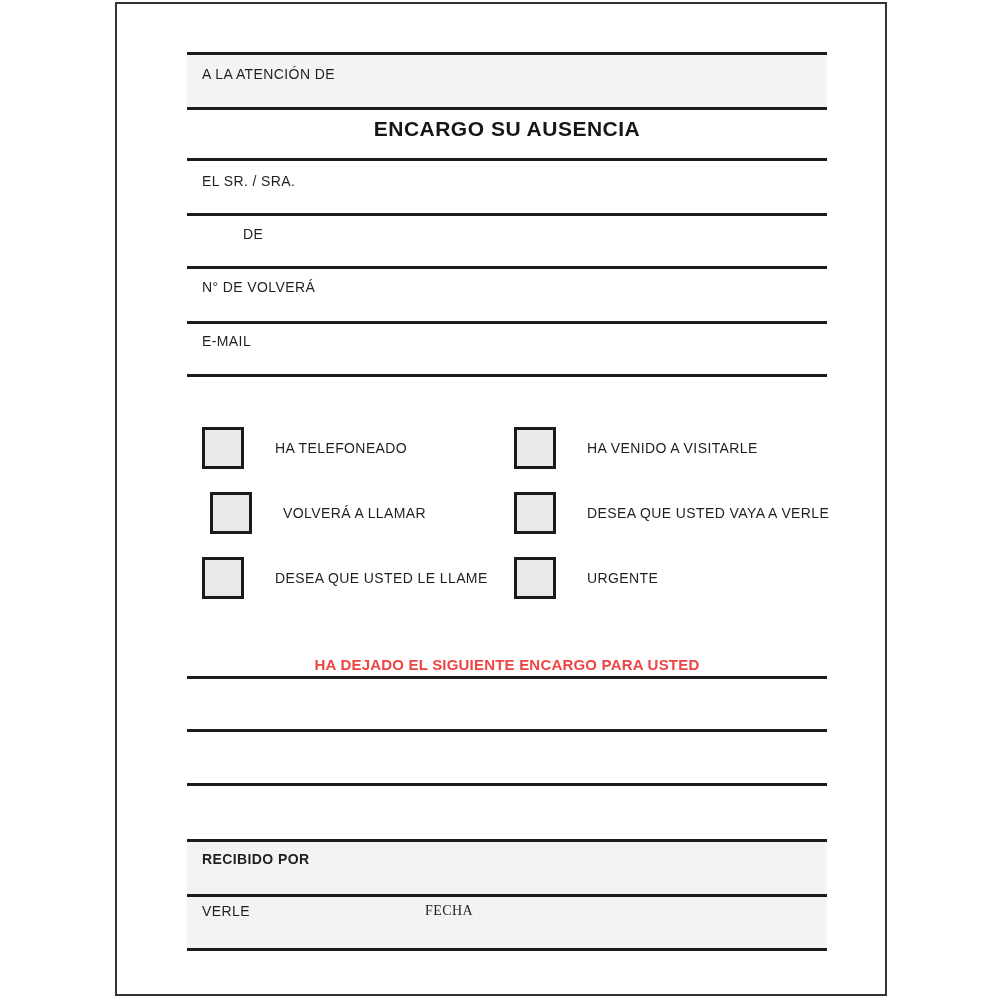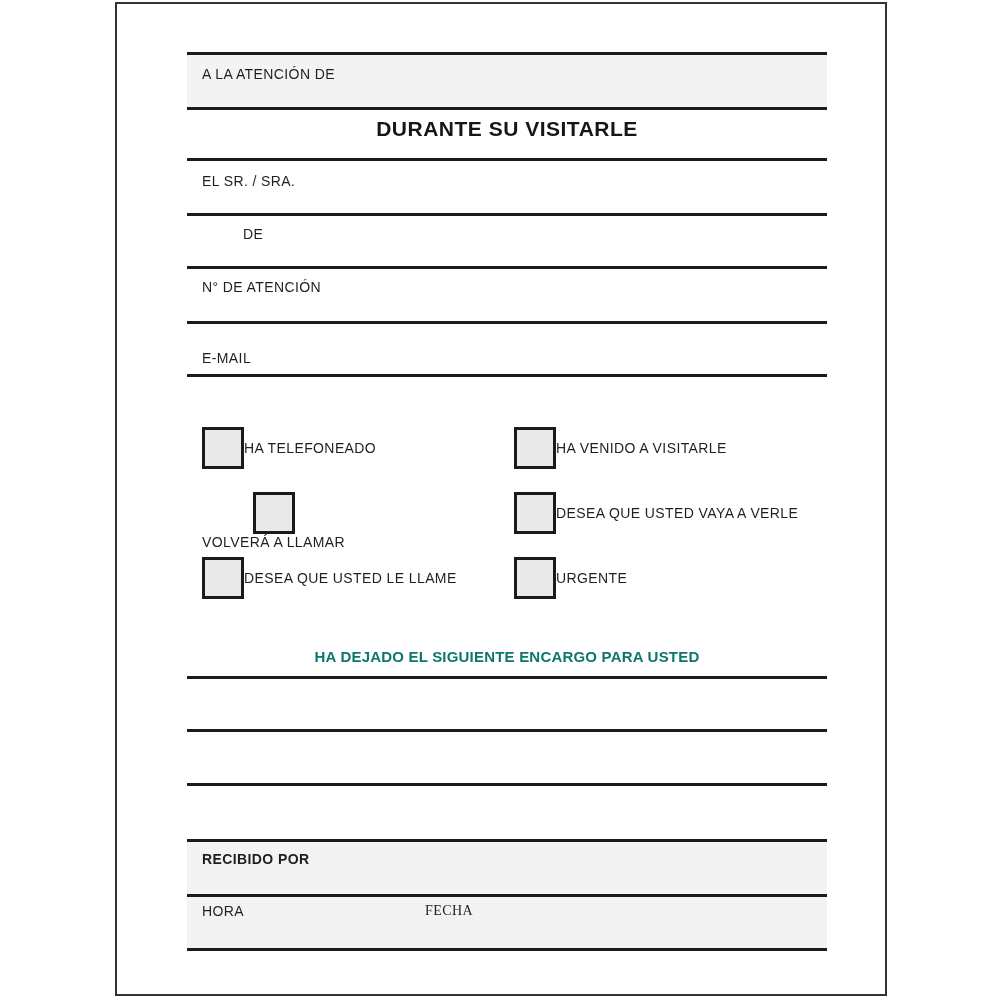--- a/index.html
+++ b/index.html
@@ -56,36 +56,38 @@
     letter-spacing:0.5px;
     color:#161616;
   }
   .subheading{
     position:absolute;
     left:187px;width:640px;
     text-align:center;
     font-size:15px;
     font-weight:bold;
     letter-spacing:0.2px;
-    color:#0f766e;
+    color:#ef4444;
+    margin-top:8px;
   }
   .cb-item{
     position:absolute;
     display:flex;
     align-items:center;
     height:42px;
   }
   .cb-box{
     width:36px;height:36px;
     border:3px solid #1a1a1a;
     background:var(--boxfill);
     display:inline-block;
     flex:0 0 auto;
   }
   .cb-label{
+    margin-left:31px;
     font-size:14px;
     letter-spacing:0.4px;
     white-space:nowrap;
     color:var(--text);
   }
 </style>
 </head>
 <body>
 
 <div class="page"></div>
@@ -111,39 +113,39 @@
 <div class="rowarea" style="top:55px;height:52px;"></div>
 <div class="rowarea" style="top:161px;height:52px;"></div>
 <div class="rowarea" style="top:216px;height:50px;"></div>
 <div class="rowarea" style="top:269px;height:52px;"></div>
 <div class="rowarea" style="top:324px;height:50px;"></div>
 <div class="rowarea" style="top:662px;height:121px;"></div>
 <div class="rowarea" style="top:842px;height:52px;"></div>
 <div class="rowarea" style="top:897px;height:51px;"></div>
 
 <span class="flabel" style="left:202px;top:66px;">A LA ATENCIÓN DE</span>
-<div class="title" style="top:117px;">DURANTE SU VISITARLE</div>
+<div class="title" style="top:117px;">ENCARGO SU AUSENCIA</div>
 <span class="flabel" style="left:202px;top:173px;">EL SR. / SRA.</span>
 <span class="flabel" style="left:202px;top:226px;margin-left:41px;">DE</span>
-<span class="flabel" style="left:202px;top:279px;">N° DE ATENCIÓN</span>
-<span class="flabel" style="left:202px;top:350px;text-align:right;">E-MAIL</span>
+<span class="flabel" style="left:202px;top:279px;">N° DE VOLVERÁ</span>
+<span class="flabel" style="left:202px;top:333px;text-align:right;">E-MAIL</span>
 <div class="subheading" style="top:648px;">HA DEJADO EL SIGUIENTE ENCARGO PARA USTED</div>
 <span class="flabel" style="left:202px;top:851px;font-weight:bold;">RECIBIDO POR</span>
-<span class="flabel" style="left:202px;top:903px;">HORA</span>
+<span class="flabel" style="left:202px;top:903px;">VERLE</span>
 <span class="flabel" style="left:425px;top:903px;font-family:Liberation Serif, serif;">FECHA</span>
 
 <div class="cb-item" style="left:202px;top:427px;">
   <span class="cb-box"></span>
   <span class="cb-label">HA TELEFONEADO</span>
 </div>
 <div class="cb-item" style="left:514px;top:427px;">
   <span class="cb-box"></span>
   <span class="cb-label">HA VENIDO A VISITARLE</span>
 </div>
-<div class="cb-item" style="left:202px;top:492px;flex-direction:column;">
+<div class="cb-item" style="left:210px;top:492px;">
   <span class="cb-box"></span>
   <span class="cb-label">VOLVERÁ A LLAMAR</span>
 </div>
 <div class="cb-item" style="left:514px;top:492px;justify-content:flex-end;">
   <span class="cb-box"></span>
   <span class="cb-label">DESEA QUE USTED VAYA A VERLE</span>
 </div>
 <div class="cb-item" style="left:202px;top:557px;">
   <span class="cb-box"></span>
   <span class="cb-label">DESEA QUE USTED LE LLAME</span>

